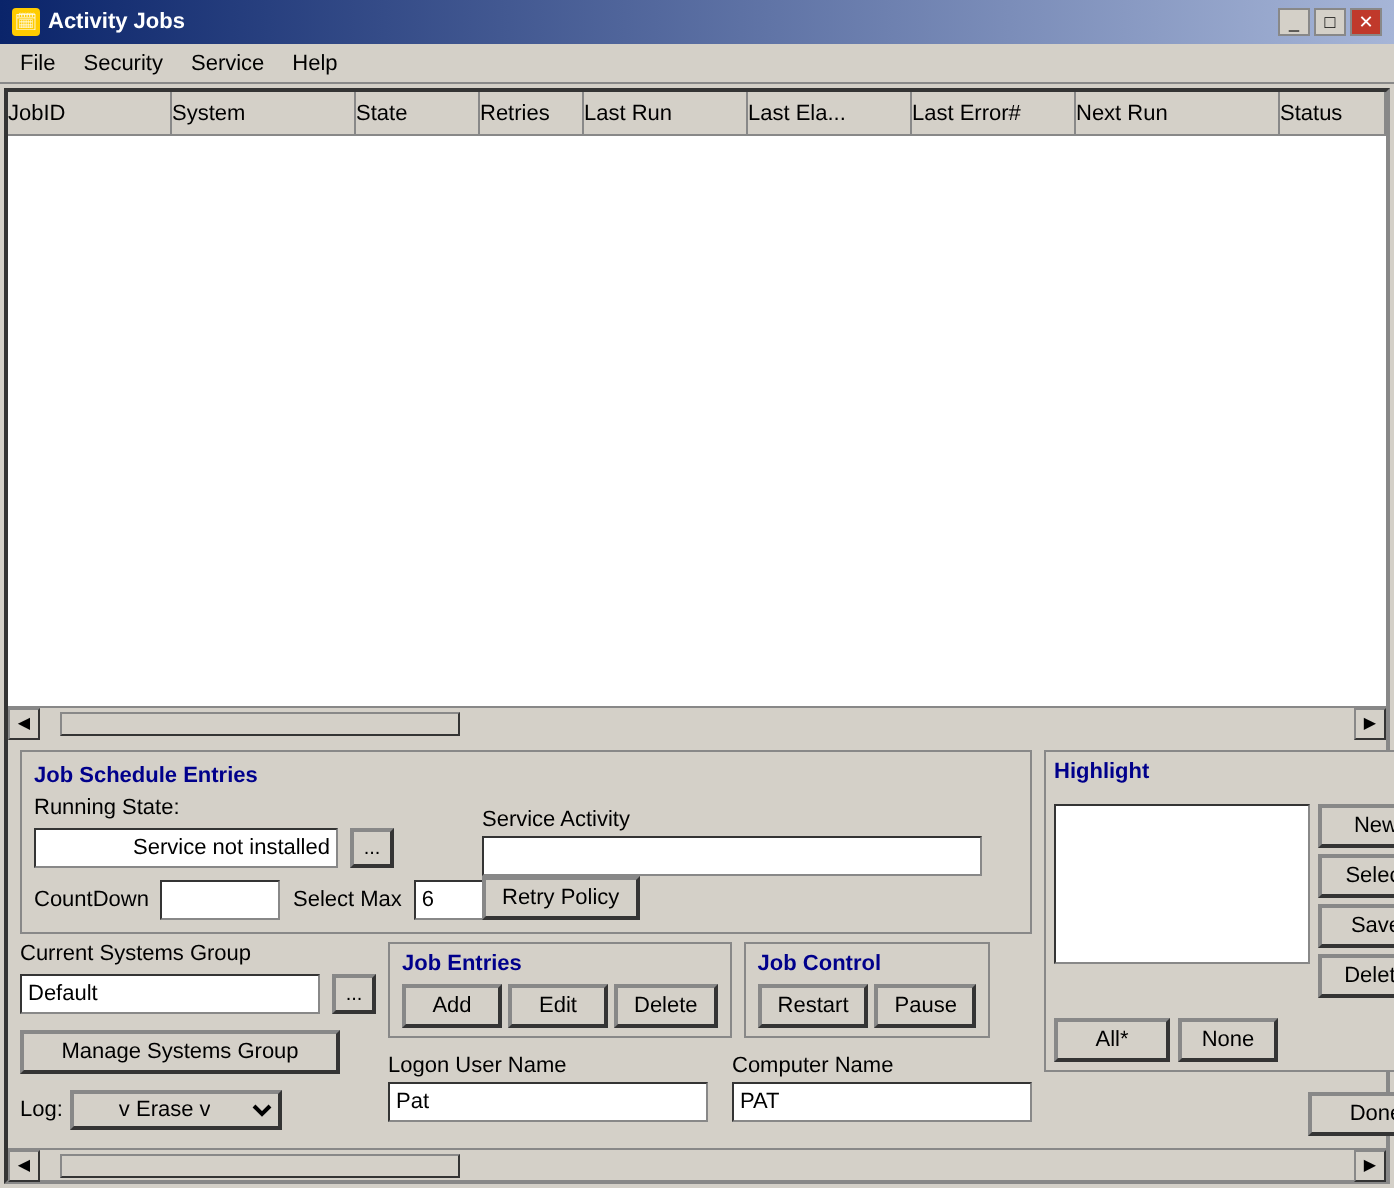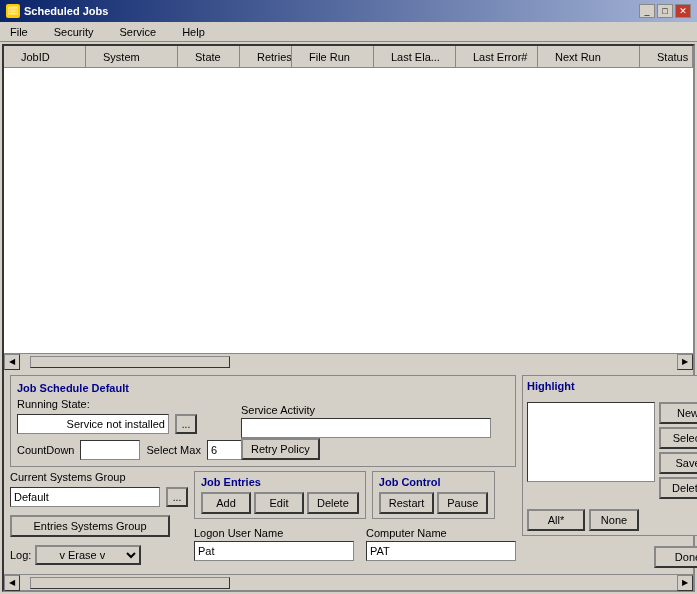--- a/index.html
+++ b/index.html
@@ -61,21 +61,21 @@
     .title-btn.close { background: #c0392b; color: white; }
 
     
     .menu-bar {
       background: #d4d0c8;
       height: 20px;
       display: flex;
       align-items: center;
       padding: 0 4px;
       border-bottom: 1px solid #888;
-      gap: 14px;
+      gap: 2px;
     }
     .menu-item {
       padding: 2px 6px;
       cursor: pointer;
       font-size: 11px;
     }
 
     
     .main-window {
       background: white;
@@ -90,21 +90,21 @@
     .col-headers {
       display: flex;
       background: #d4d0c8;
       border-bottom: 1px solid #888;
       height: 22px;
       align-items: center;
       flex-shrink: 0;
     }
     .col-header {
       border-right: 1px solid #888;
-      padding: 2px 17px;
+      padding: 2px 0;
       font-size: 11px;
       height: 100%;
       display: flex;
       align-items: center;
       white-space: nowrap;
       overflow: hidden;
     }
 
     
     .table-area {
@@ -331,21 +331,21 @@
     }
   </style>
 </head>
 <body>
 
 <div class="title-bar">
   <div class="title-bar-left">
     <div class="title-icon">
       <span>🗓</span>
     </div>
-    <span class="title-text">Scheduled Jobs</span>
+    <span class="title-text">Activity Jobs</span>
   </div>
   <div class="title-buttons">
     <div class="title-btn">_</div>
     <div class="title-btn">□</div>
     <div class="title-btn close">✕</div>
   </div>
 </div>
 
 <div class="menu-bar">
   <span class="menu-item">File</span>
@@ -354,21 +354,21 @@
   <span class="menu-item">Help</span>
 </div>
 
 <div class="main-window">
 
   <div class="col-headers">
     <div class="col-header" style="width:82px">JobID</div>
     <div class="col-header" style="width:92px">System</div>
     <div class="col-header" style="width:62px">State</div>
     <div class="col-header" style="width:52px">Retries</div>
-    <div class="col-header" style="width:82px">File Run</div>
+    <div class="col-header" style="width:82px">Last Run</div>
     <div class="col-header" style="width:82px">Last Ela...</div>
     <div class="col-header" style="width:82px">Last Error#</div>
     <div class="col-header" style="width:102px">Next Run</div>
     <div class="col-header" style="flex:1">Status</div>
   </div>
 
   <div class="table-area">
   </div>
 
   <div class="h-scroll">
@@ -379,21 +379,21 @@
     <div class="h-scroll-btn">▶</div>
   </div>
 
   <div class="bottom-panel">
 
     <div class="panel-main">
 
       <div class="panel-left">
 
         <div class="panel-section" style="margin-bottom:4px; position:relative;">
-          <div class="section-label">Job Schedule Default</div>
+          <div class="section-label">Job Schedule Entries</div>
 
           <div class="running-state-row">
             <span class="form-label">Running State:</span>
           </div>
           <div class="form-row" style="margin-bottom:6px;">
             <input type="text" style="width: 152px; text-align: right;" readonly="" value="Service not installed">
             <button class="browse-btn">...</button>
           </div>
 
           <div class="countdown-row">
@@ -416,21 +416,21 @@
         </div>
 
         <div style="display:flex; gap:6px; align-items:flex-start;">
 
           <div style="display:flex; flex-direction:column; gap:4px;">
             <div class="form-label">Current Systems Group</div>
             <div class="form-row">
               <input type="text" style="width: 150px;" value="Default">
               <button class="browse-btn">...</button>
             </div>
-            <button class="btn" style="width:160px;">Entries Systems Group</button>
+            <button class="btn" style="width:160px;">Manage Systems Group</button>
             <div class="log-row">
               <span class="log-label">Log:</span>
               <select class="log-select">
                 <option>v Erase v</option>
               </select>
             </div>
           </div>
 
           <div style="display:flex; flex-direction:column; gap:4px;">
             <div style="display:flex; gap:6px;">

